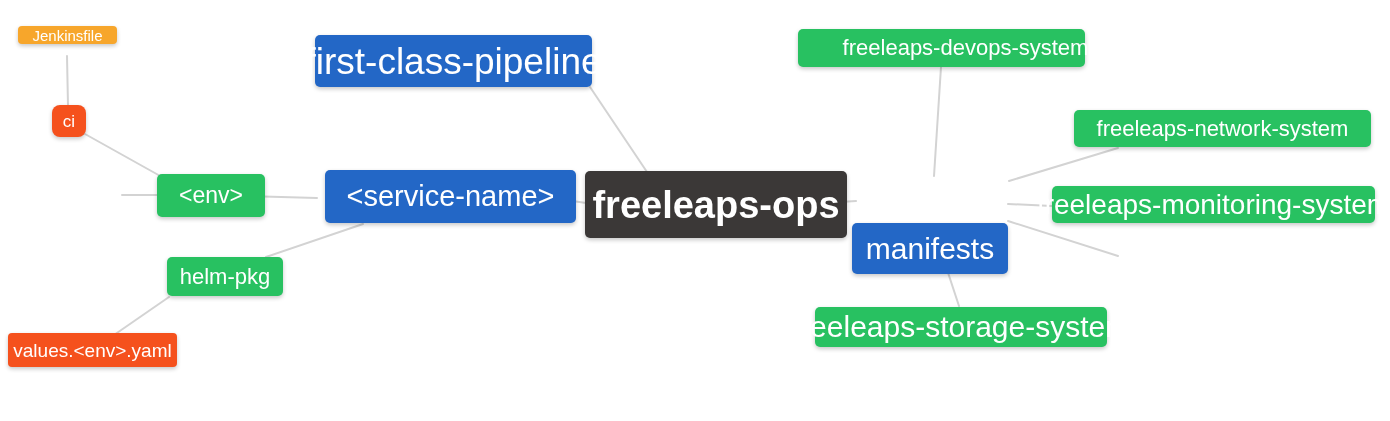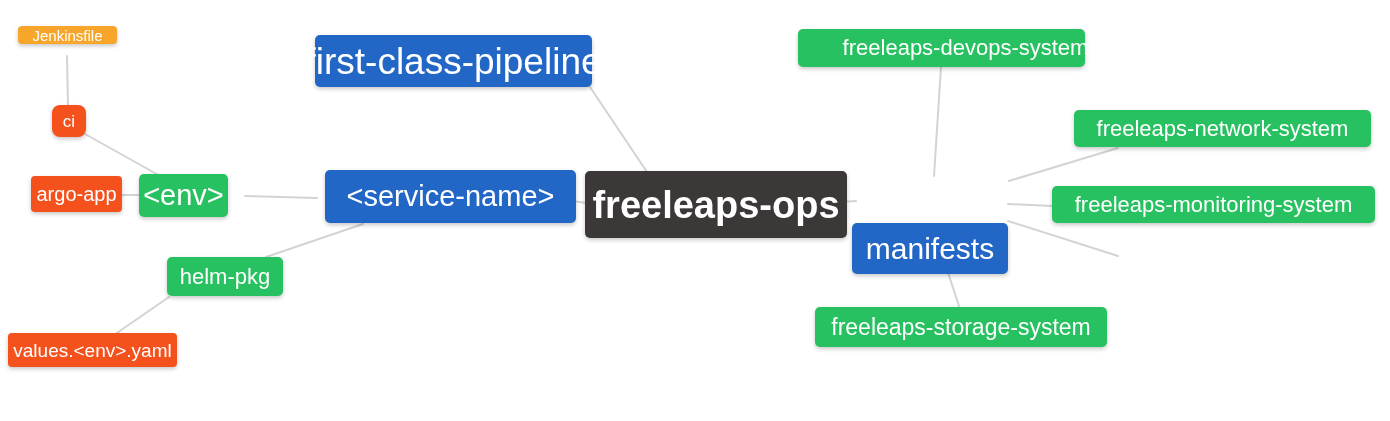--- a/index.html
+++ b/index.html
@@ -37,32 +37,32 @@
     border-radius: 5px;
     box-shadow: 0 2px 4px rgba(0,0,0,0.22);
     box-sizing: border-box;
     cursor: pointer;
     line-height: 1;
   }
   
   .n-jenkinsfile        { left: 18px;   top: 26px;  width: 99px;  height: 18px; font-size: 15px; border-radius: 4px; }
   .n-ci                 { left: 52px;   top: 105px; width: 34px;  height: 32px; font-size: 17px; border-radius: 8px; }
   .n-argo-app           { left: 31px;   top: 176px; width: 91px;  height: 36px; font-size: 20px; border-radius: 4px; }
-  .n-env                { left: 139px;  top: 174px; width: 89px;  height: 43px; font-size: 29px; }
+  .n-env                { left: 157px;  top: 174px; width: 108px;  height: 43px; font-size: 23px; }
   .n-helm-pkg           { left: 147px;  top: 257px; width: 116px; height: 39px; font-size: 22px; }
   .n-values-env-yaml    { left: 8px;    top: 333px; width: 169px; height: 34px; font-size: 19px; border-radius: 4px; }
   .n-first-class-pipeline { left: 315px; top: 35px;  width: 277px; height: 52px; font-size: 37px; }
   .n-service-name       { left: 316px;  top: 170px; width: 251px; height: 53px; font-size: 29px; }
   .n-freeleaps-ops      { left: 585px;  top: 171px; width: 262px; height: 67px; font-size: 38px; }
   .n-manifests          { left: 852px;  top: 175px; width: 156px; height: 51px; font-size: 30px; }
   .n-devops-system      { left: 798px;  top: 29px;  width: 287px; height: 38px; font-size: 22px; padding-left: 48px; }
   .n-network-system     { left: 1053px; top: 110px; width: 297px; height: 37px; font-size: 22px; margin-left: 21px; }
-  .n-monitoring-system  { left: 1052px; top: 186px; width: 323px; height: 37px; font-size: 22px; }
+  .n-monitoring-system  { left: 1052px; top: 186px; width: 323px; height: 37px; font-size: 28px; }
   .n-controls-system    { left: 1062px; top: 256px; width: 291px; height: 39px; font-size: 22px; }
-  .n-storage-system     { left: 815px;  top: 307px; width: 292px; height: 40px; font-size: 23px; }
+  .n-storage-system     { left: 815px;  top: 307px; width: 292px; height: 40px; font-size: 30px; }
 </style>
 </head>
 <body>
 
 <div class="canvas">
 
   <svg class="edges" viewBox="0 0 1390 421" xmlns="http://www.w3.org/2000/svg">
     <line x1="67" y1="56" x2="68" y2="106" stroke="#D3D3D3"></line>
     <line x1="85" y1="134" x2="162" y2="177" stroke="#D3D3D3"></line>
     <line x1="122" y1="195" x2="158" y2="195" stroke="#D3D3D3"></line>
@@ -74,21 +74,20 @@
     <line x1="840" y1="202" x2="856" y2="201" stroke="#D3D3D3"></line>
     <line x1="934" y1="176" x2="941" y2="67" stroke="#D3D3D3"></line>
     <line x1="1009" y1="181" x2="1118" y2="148" stroke="#D3D3D3"></line>
     <line x1="1008" y1="204" x2="1052" y2="206" stroke="#D3D3D3"></line>
     <line x1="1008" y1="221" x2="1118" y2="256" stroke="#D3D3D3"></line>
     <line x1="933" y1="227" x2="959" y2="306" stroke="#D3D3D3"></line>
   </svg>
 
   <div class="node n-jenkinsfile" style="background: rgb(247, 166, 43);">Jenkinsfile</div>
   <div class="node n-ci" style="background: rgb(245, 81, 29);">ci</div>
-  <div class="node n-argo-app" style="background: rgb(245, 81, 29);">argo-app</div>
   <div class="node n-env" style="background: rgb(40, 193, 97);">&lt;env&gt;</div>
   <div class="node n-helm-pkg" style="background: rgb(40, 193, 97); margin-left: 20px;">helm-pkg</div>
   <div class="node n-values-env-yaml" style="background: rgb(245, 81, 29);">values.&lt;env&gt;.yaml</div>
   <div class="node n-first-class-pipeline" style="background: rgb(35, 103, 198);">first-class-pipeline</div>
   <div class="node n-service-name" style="background: rgb(35, 103, 198); margin-left: 9px;">&lt;service-name&gt;</div>
   <div class="node n-freeleaps-ops" style="background: rgb(59, 56, 55); font-weight: bold;">freeleaps-ops</div>
   <div class="node n-manifests" style="background: rgb(35, 103, 198); margin-top: 48px;">manifests</div>
   <div class="node n-devops-system" style="background: rgb(40, 193, 97);">freeleaps-devops-system</div>
   <div class="node n-network-system" style="background: rgb(40, 193, 97);">freeleaps-network-system</div>
   <div class="node n-monitoring-system" style="background: rgb(40, 193, 97);">freeleaps-monitoring-system</div>

